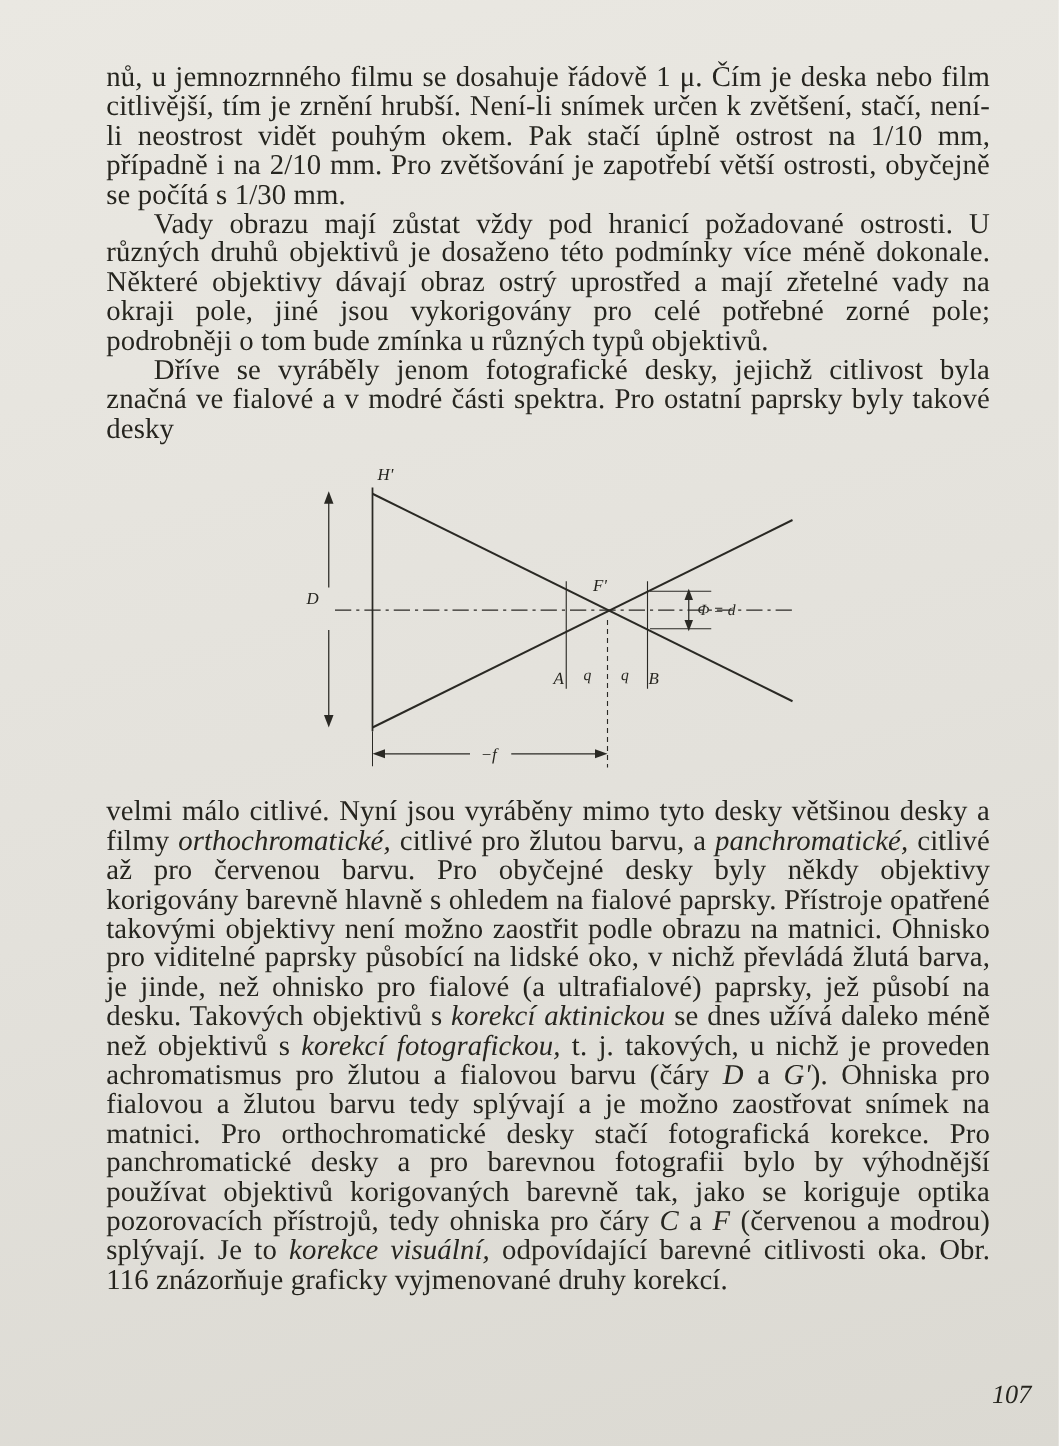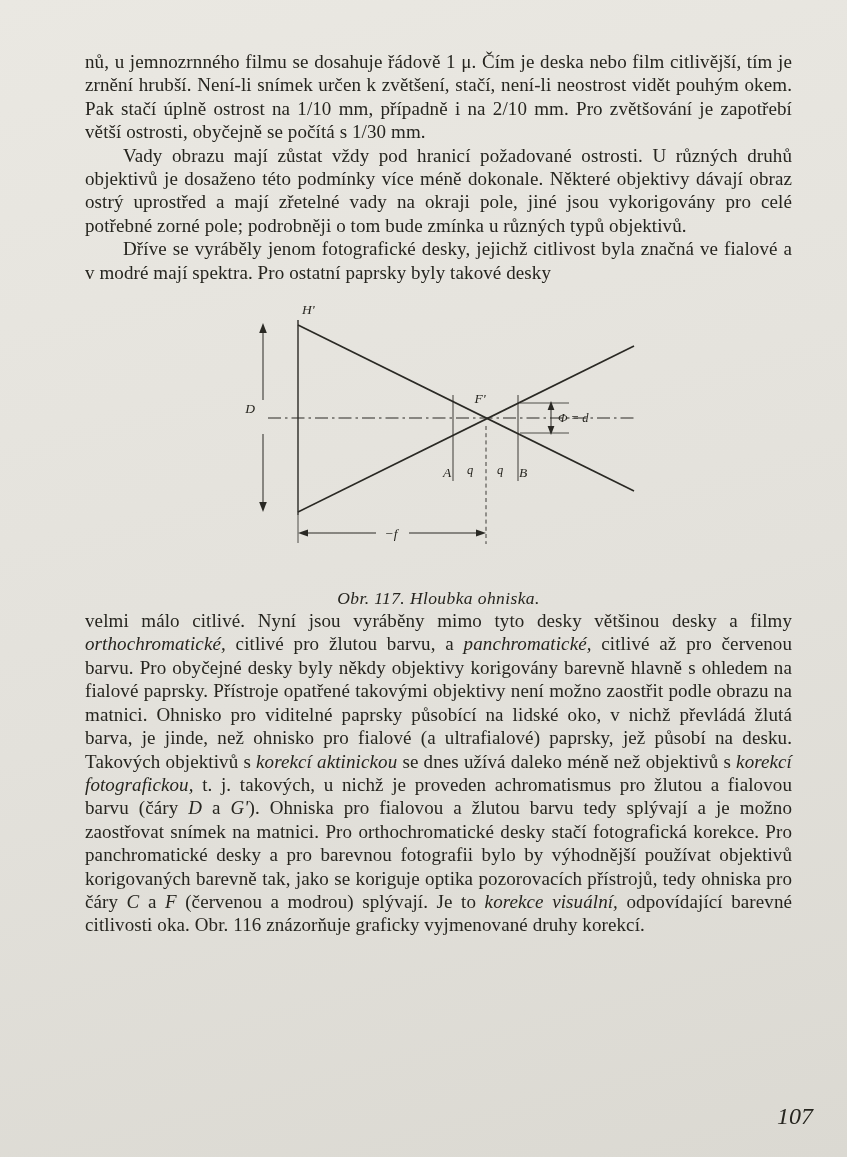--- a/index.html
+++ b/index.html
@@ -11,21 +11,21 @@
     position: relative;
     overflow: hidden;
   }
   .content {
     position: absolute;
     left: 85px;
     top: 50px;
     width: 707px;
   }
   p.para {
-    font-size: 19px;
+    font-size: 23px;
     line-height: 23.4px;
     text-align: justify;
     text-indent: 38px;
     letter-spacing: 0.1px;
     hyphens: auto;
     font-family: Liberation Serif, serif;
   }
   p.noindent { text-indent: 0; }
   p.after-figure { }
   .it { font-style: italic; }
@@ -33,41 +33,41 @@
   .diagram { margin-left: 143px; }
   figcaption {
     text-align: center;
     font-style: italic;
     font-size: 17.5px;
     margin-top: 22px;
     letter-spacing: 0.4px;
   }
   .page-number {
     position: absolute;
-    right: 34px;
+    right: 22px;
     top: 1103px;
     font-style: italic;
-    font-size: 24px;
+    font-size: 21px;
   }
   svg text {
     font-family: "Liberation Serif", "DejaVu Serif", serif;
     font-style: italic;
     fill: #26251f;
     font-size: 13.5px;
   }
   svg text.small { font-size: 12.5px; }
 </style>
 </head>
 <body>
 
 <div class="content">
 
   <p class="para noindent"><span>nů, u jemnozrnného filmu se dosahuje řádově 1 μ. Čím je deska nebo film citlivější, tím je zrnění hrubší. Není-li snímek určen k zvětšení, stačí, není-li neostrost vidět pouhým okem. Pak stačí úplně ostrost na 1/10 mm, případně i na 2/10 mm. Pro zvětšování je zapotřebí větší ostrosti, obyčejně se počítá s 1/30 mm.</span></p>
   <p class="para"><span>Vady obrazu mají zůstat vždy pod hranicí požadované ostrosti. U různých druhů objektivů je dosaženo této podmínky více méně dokonale. Některé objektivy dávají obraz ostrý uprostřed a mají zřetelné vady na okraji pole, jiné jsou vykorigovány pro celé potřebné zorné pole; podrobněji o tom bude zmínka u různých typů objektivů.</span></p>
-  <p class="para"><span>Dříve se vyráběly jenom fotografické desky, jejichž citlivost byla značná ve fialové a v modré mají spektra. Pro ostatní paprsky byly takové desky</span></p>
+  <p class="para"><span>Dříve se vyráběly jenom fotografické desky, jejichž citlivost byla značná ve fialové a v modré části spektra. Pro ostatní paprsky byly takové desky</span></p>
 
   <figure>
     <div class="diagram">
       <svg width="420" height="262" viewBox="0 0 420 262" aria-hidden="true">
         <g stroke="#2a2924" fill="none">
           <line x1="70" y1="20" x2="70" y2="215" stroke-width="1.4"></line>
           <line x1="35" y1="30" x2="35" y2="100" stroke-width="1"></line>
           <line x1="35" y1="134" x2="35" y2="205" stroke-width="1"></line>
           <line x1="40" y1="118" x2="406" y2="118" stroke-width="1" stroke-dasharray="13 4 2.5 4"></line>
           <line x1="70" y1="25" x2="406" y2="191" stroke-width="1.6"></line>
@@ -96,20 +96,19 @@
           <text x="252" y="103" text-anchor="middle">F'</text>
           <text x="330" y="122" text-anchor="start" class="small">Φ = d</text>
           <text x="219" y="177" text-anchor="middle">A</text>
           <text x="242" y="174" text-anchor="middle" class="small">q</text>
           <text x="272" y="174" text-anchor="middle" class="small">q</text>
           <text x="295" y="177" text-anchor="middle">B</text>
           <text x="163" y="238" text-anchor="middle">−f</text>
         </g>
       </svg>
     </div>
-    <figcaption>Obr. 117. Hloubka ohniska.</figcaption>
   </figure>
 
   <p class="para noindent after-figure"><span>velmi málo citlivé. Nyní jsou vyráběny mimo tyto desky většinou desky a filmy </span><span class="it">orthochromatické,</span><span> citlivé pro žlutou barvu, a </span><span class="it">panchromatické,</span><span> citlivé až pro červenou barvu. Pro obyčejné desky byly někdy objektivy korigovány barevně hlavně s ohledem na fialové paprsky. Přístroje opatřené takovými objektivy není možno zaostřit podle obrazu na matnici. Ohnisko pro viditelné paprsky působící na lidské oko, v nichž převládá žlutá barva, je jinde, než ohnisko pro fialové (a ultrafialové) paprsky, jež působí na desku. Takových objektivů s </span><span class="it">korekcí aktinickou</span><span> se dnes užívá daleko méně než objektivů s </span><span class="it">korekcí fotografickou,</span><span> t. j. takových, u nichž je proveden achromatismus pro žlutou a fialovou barvu (čáry </span><span class="it">D</span><span> a </span><span class="it">G'</span><span>). Ohniska pro fialovou a žlutou barvu tedy splývají a je možno zaostřovat snímek na matnici. Pro orthochromatické desky stačí fotografická korekce. Pro panchromatické desky a pro barevnou fotografii bylo by výhodnější používat objektivů korigovaných barevně tak, jako se koriguje optika pozorovacích přístrojů, tedy ohniska pro čáry </span><span class="it">C</span><span> a </span><span class="it">F</span><span> (červenou a modrou) splývají. Je to </span><span class="it">korekce visuální,</span><span> odpovídající barevné citlivosti oka. Obr. 116 znázorňuje graficky vyjmenované druhy korekcí.</span></p>
 
 </div>
 
 <div class="page-number">107</div>
 
 </body></html>

